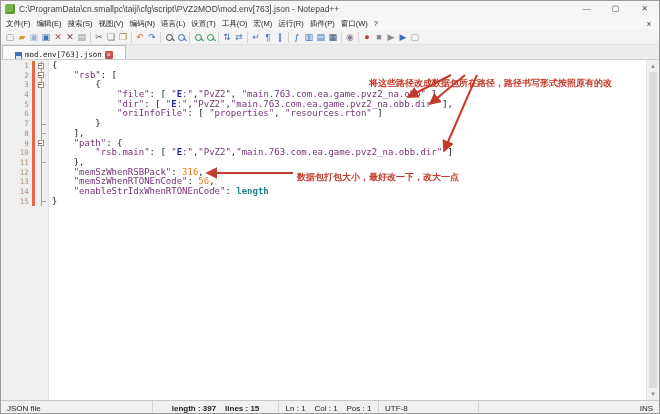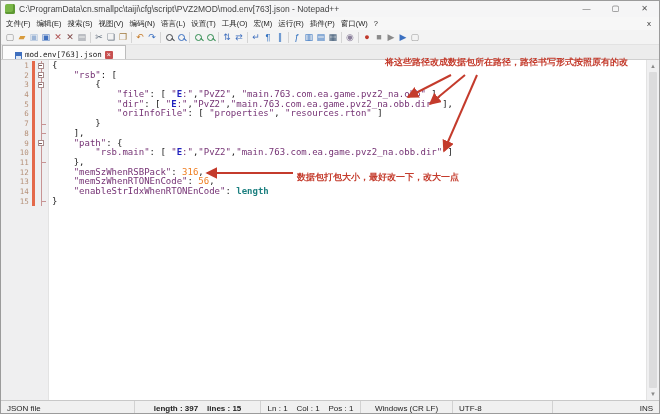--- a/index.html
+++ b/index.html
@@ -56,21 +56,21 @@
   
   .vscroll{width:13px;background:#f0f0f1;border-left:1px solid #e3e3e3;display:flex;
            flex-direction:column;box-sizing:border-box;flex:0 0 auto;}
   .sc-btn{height:12px;text-align:center;font-size:6px;color:#8a8a8a;line-height:12px;}
   .sc-thumb{flex:1;background:#dcdcdd;margin:0 2px;border-radius:1px;}
   
   .statusbar{height:15px;background:#f0f0f0;border-top:1px solid #c8c8c8;display:flex;
              align-items:center;font-size:8px;color:#222;box-sizing:border-box;}
   .sb-seg{height:100%;display:flex;align-items:center;border-right:1px solid #d2d2d2;
           white-space:pre;box-sizing:border-box;padding:0 6px;}
-  .sb-doctype{width:134px;}
+  .sb-doctype{width:152px;}
   .sb-len{width:126px;justify-content:center;font-weight:bold;}
   .sb-cur{width:100px;justify-content:center;}
   .sb-eol{width:92px;justify-content:center;}
   .sb-enc{width:100px;}
   .sb-ins{flex:1;justify-content:flex-end;border-right:none;}
   
   #overlay{position:absolute;left:0;top:0;width:660px;height:414px;pointer-events:none;z-index:50;}
   .note{position:absolute;color:#c43b2c;font-weight:bold;font-size:9px;white-space:nowrap;
         z-index:51;pointer-events:none;}
 </style>
@@ -310,26 +310,25 @@
       <div class="sc-btn">▲</div>
       <div class="sc-thumb"></div>
       <div class="sc-btn">▼</div>
     </div>
   </div>
 
   <div class="statusbar">
     <div class="sb-seg sb-doctype">JSON file</div>
     <div class="sb-seg sb-len">length : 397    lines : 15</div>
     <div class="sb-seg sb-cur">Ln : 1    Col : 1    Pos : 1</div>
-    <div class="sb-seg sb-eol">Windows (CR LF)</div>
     <div class="sb-seg sb-enc">UTF-8</div>
     <div class="sb-seg sb-ins">INS</div>
   </div>
 
-  <div class="note" id="note1" style="left: 368px; top: 55px; margin-left: 16px;">将这些路径改成数据包所在路径，路径书写形式按照原有的改</div>
+  <div class="note" id="note1" style="left: 368px; top: 76px;">将这些路径改成数据包所在路径，路径书写形式按照原有的改</div>
   <div class="note" id="note2" style="left: 296px; top: 170px;">数据包打包大小，最好改一下，改大一点</div>
   <svg id="overlay" viewBox="0 0 660 414">
       <defs>
         <marker id="ah" markerWidth="7" markerHeight="7" refX="5.2" refY="3" orient="auto">
           <path d="M0,0 L6,3 L0,6 z" fill="#c43b2c"></path>
         </marker>
       </defs>
       <line x1="450" y1="74" x2="407" y2="96" stroke="#c43b2c" stroke-width="2" marker-end="url(#ah)"></line>
       <line x1="464" y1="74" x2="429" y2="103" stroke="#c43b2c" stroke-width="2" marker-end="url(#ah)"></line>
       <line x1="476" y1="74" x2="443" y2="150" stroke="#c43b2c" stroke-width="2" marker-end="url(#ah)"></line>

